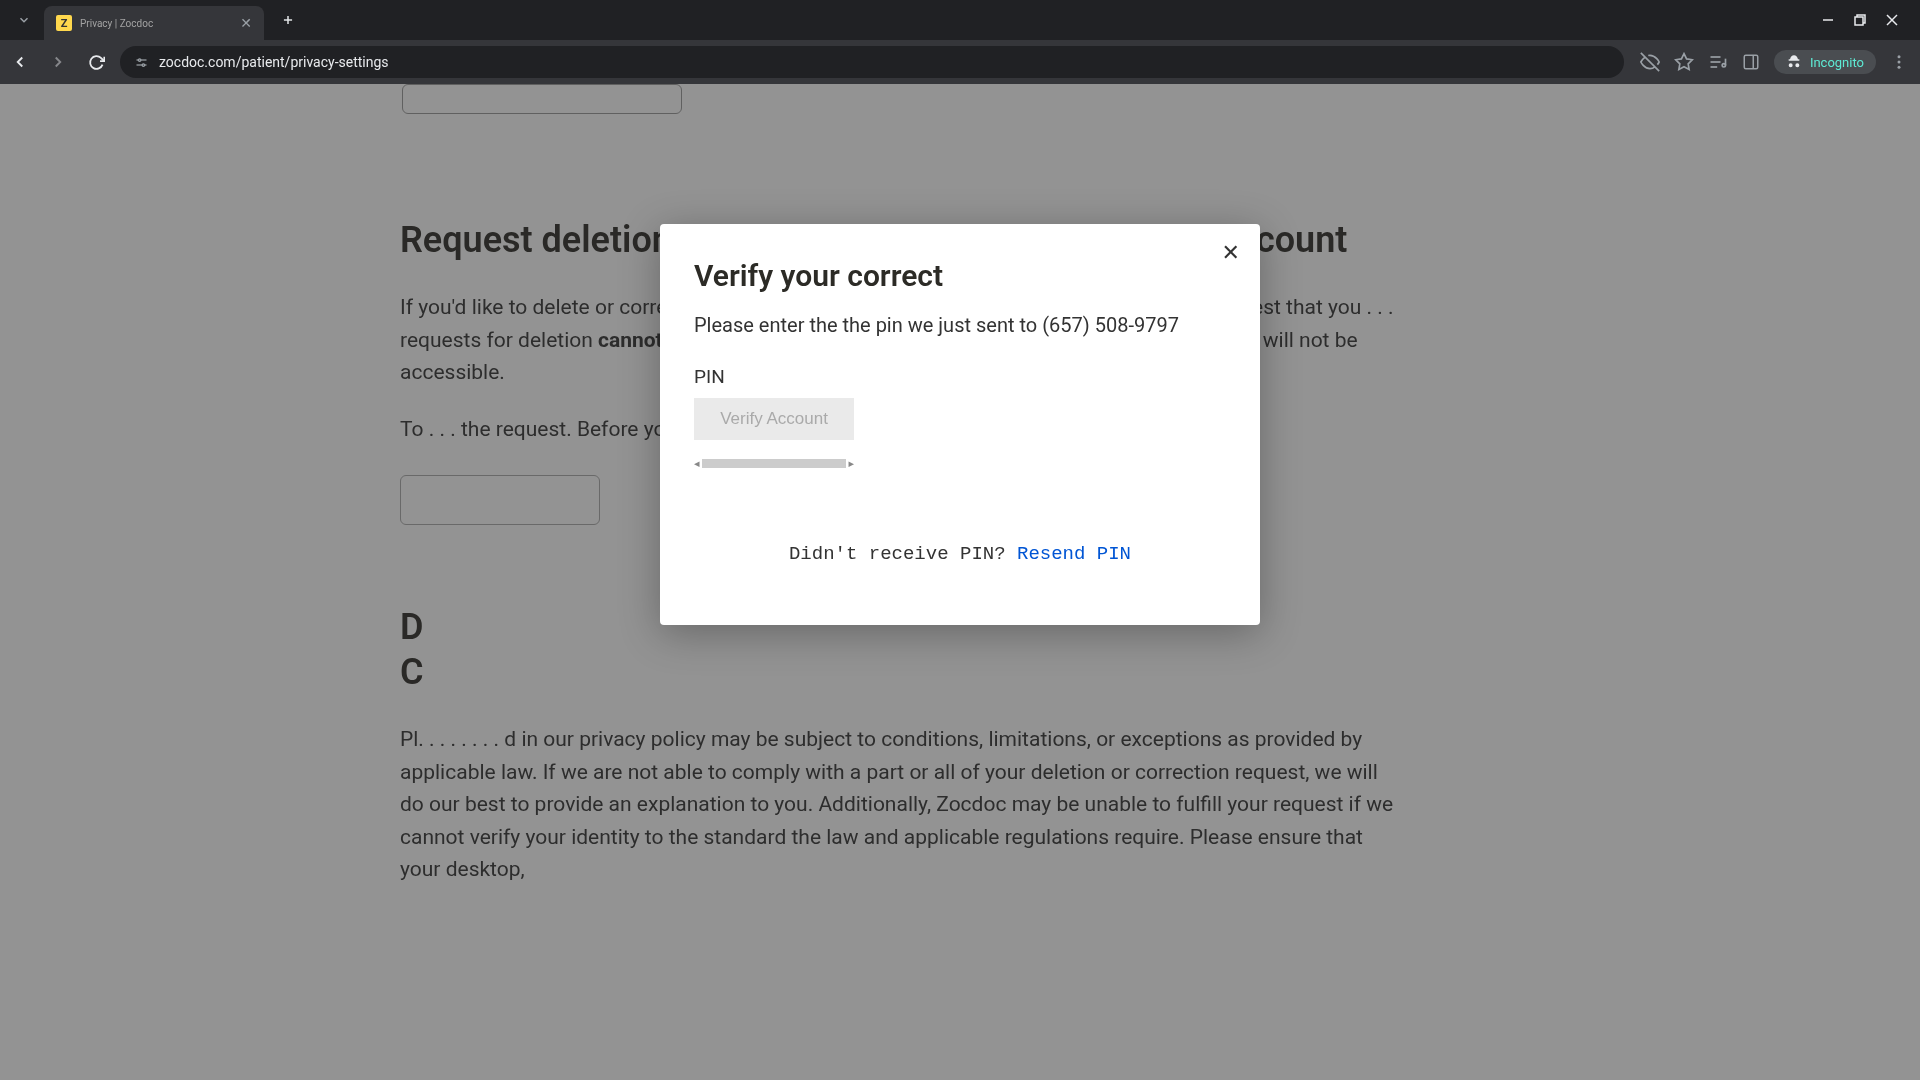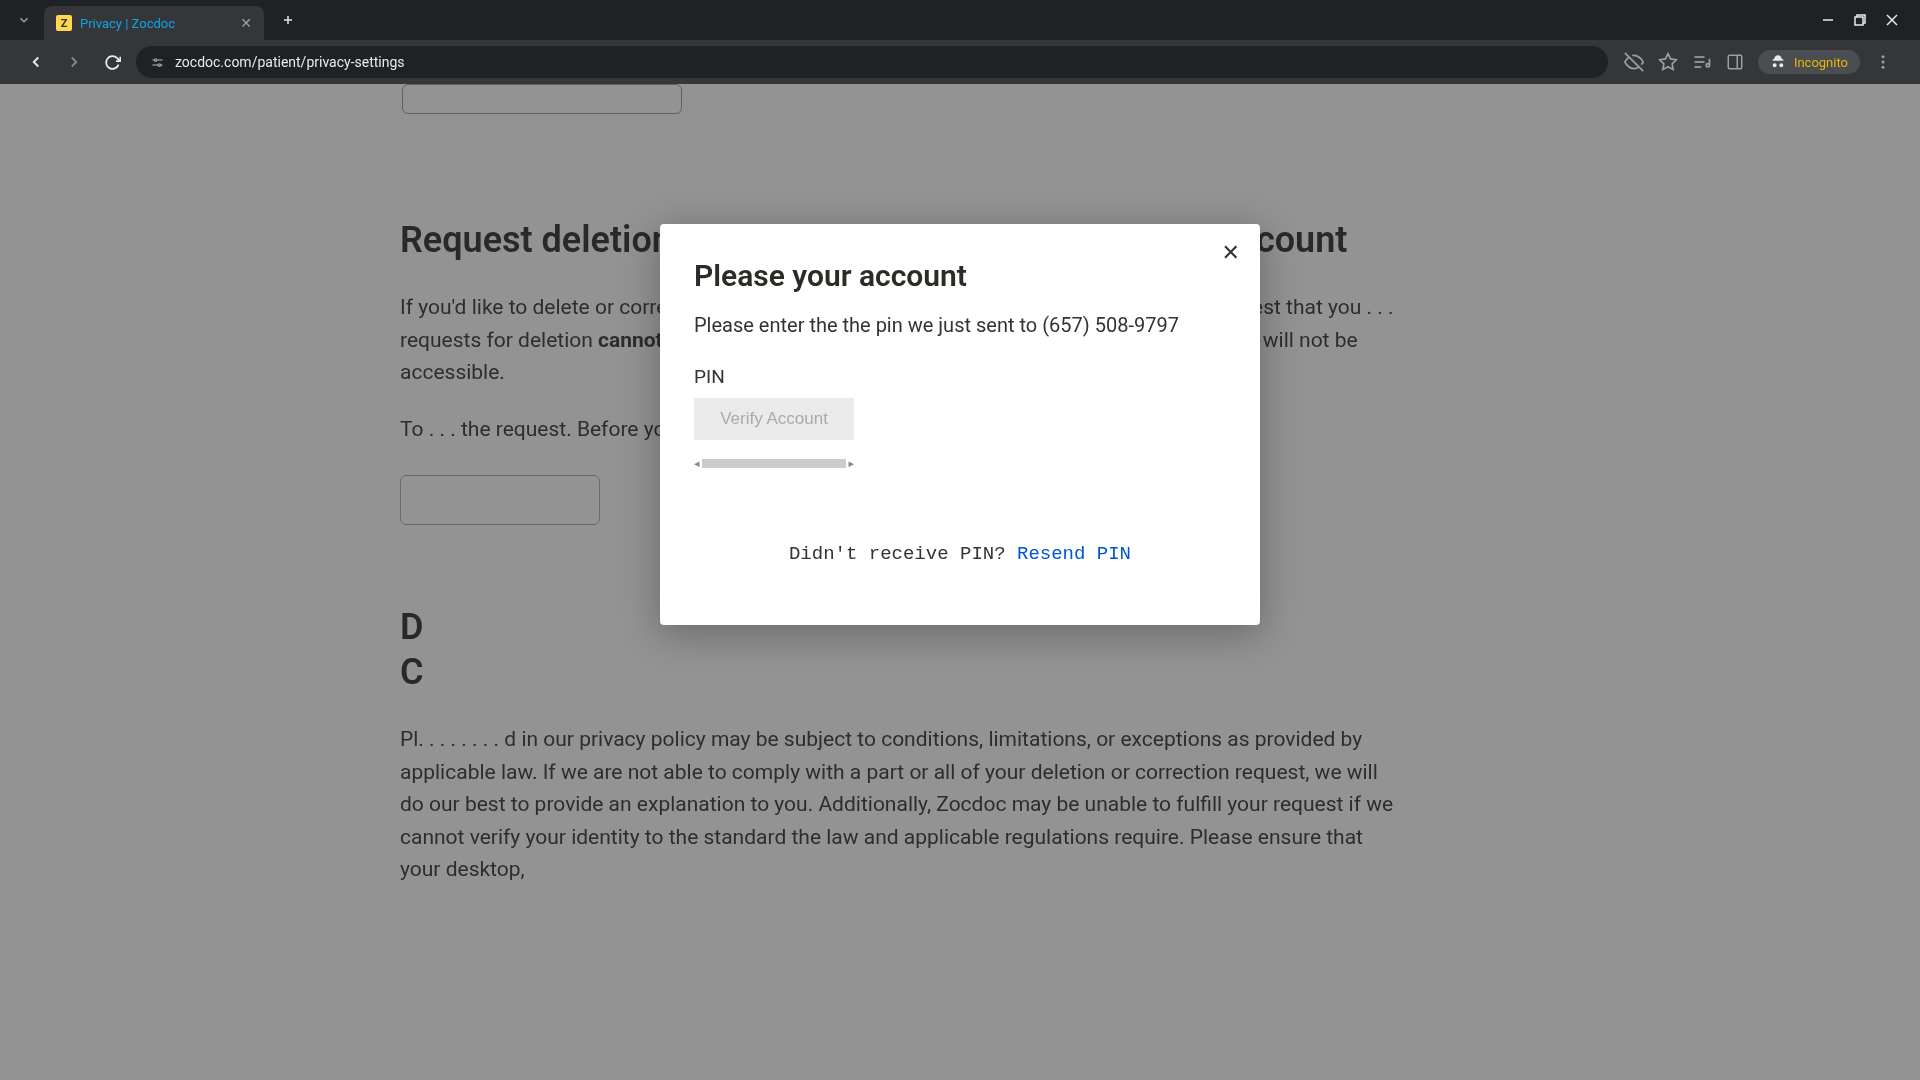--- a/index.html
+++ b/index.html
@@ -4,34 +4,34 @@
 <style>
 * { margin: 0; padding: 0; box-sizing: border-box; }
 body { font-family: -apple-system, BlinkMacSystemFont, "Segoe UI", Roboto, sans-serif; background: #fff; overflow: hidden; }
 
 
 .browser-chrome { background: #202124; color: #e8eaed; }
 .tab-bar { display: flex; align-items: center; height: 40px; padding: 0 8px; gap: 4px; }
 .tab-spacer-left { width: 32px; display:flex; align-items:center; justify-content:center;}
 .tab { display: flex; align-items: center; background: #35363a; border-radius: 8px 8px 0 0; padding: 0 12px; height: 34px; gap: 8px; min-width: 220px; position: relative; top: 3px;}
 .tab .favicon { width: 16px; height: 16px; background: #ffd84d; border-radius: 2px; display:flex; align-items:center; justify-content:center; font-size:11px; font-weight:bold; color:#333;}
-.tab .tab-title { font-size: 13px; color: #0ea5e9; flex:1;}
+.tab .tab-title { font-size: 10px; color: #a3a3a3; flex:1;}
 .tab .tab-close { font-size: 14px; color: #9aa0a6; cursor:pointer;}
 .new-tab { width: 28px; height: 28px; display:flex; align-items:center; justify-content:center; color:#9aa0a6; cursor:pointer; margin-left:6px;}
 .window-controls { margin-left: auto; display:flex; gap: 20px; padding-right: 14px; color:#e8eaed;}
 .window-controls span { cursor:pointer; font-size: 14px;}
 
-.toolbar { display: flex; align-items: center; height: 44px; background: #35363a; padding: 0 22px; gap: 10px; }
+.toolbar { display: flex; align-items: center; height: 44px; background: #35363a; padding: 0 6px; gap: 10px; }
 .nav-btn { width: 28px; height:28px; display:flex; align-items:center; justify-content:center; color:#9aa0a6; cursor:pointer; border-radius:50%;}
 .nav-btn.disabled { opacity: 0.45; }
 .address-bar { flex:1; background: #202124; border-radius: 20px; height: 32px; display:flex; align-items:center; padding: 0 14px; gap:10px; color:#e8eaed; font-size: 14px;}
 .address-bar .site-icon { color:#9aa0a6; font-size: 13px;}
 .toolbar-icons { display:flex; gap: 14px; align-items:center; padding: 0 6px;}
 .toolbar-icons .ico { color:#9aa0a6; cursor:pointer; font-size: 16px;}
-.incognito-badge { display:flex; align-items:center; gap:8px; background:#4a4d51; border-radius: 16px; padding: 4px 12px; font-size: 13px; color:#eab308;}
+.incognito-badge { display:flex; align-items:center; gap:8px; background:#4a4d51; border-radius: 16px; padding: 4px 12px; font-size: 13px; color:#5eead4;}
 .incognito-badge .hat { font-size: 14px;}
 
 
 .page-viewport { position: relative; height: calc(1080px - 84px); overflow:hidden; background:#fff;}
 .page-content { padding: 30px 0; max-width: 1000px; margin: 0 auto; color: #2c2b26; position:relative; left: -60px;}
 .service-btn { border: 1px solid #999; border-radius: 6px; padding: 10px 24px; font-size: 18px; background:#fff; margin-bottom: 70px; display:inline-block; margin-left:2px; color:#888; position:relative; top:-30px; min-width:280px; height:30px; overflow:hidden;}
 
 .section-title { font-size: 36px; font-weight: 600; color: #2c2b26; margin-bottom: 28px; line-height:1.25;}
 .body-text { font-size: 21px; line-height: 1.55; color: #333; margin-bottom: 24px;}
 .body-text strong { font-weight: 700;}
@@ -200,21 +200,21 @@
       <span>D</span><br>
       <span>C</span>
     </h2>
 
     <p class="body-text">Pl. . . . . . . . d in our privacy policy may be subject to conditions, limitations, or exceptions as provided by applicable law. If we are not able to comply with a part or all of your deletion or correction request, we will do our best to provide an explanation to you. Additionally, Zocdoc may be unable to fulfill your request if we cannot verify your identity to the standard the law and applicable regulations require. Please ensure that your desktop,</p>
   </div>
 
   <div class="overlay">
     <div class="modal">
       <button class="modal-close">✕</button>
-      <h3 class="modal-title">Please your account</h3>
+      <h3 class="modal-title">Verify your correct</h3>
       <p class="modal-sub">
         <span>Please enter the the pin we just sent to </span><strong>(657) 508-9797</strong>
       </p>
       <div class="pin-label">PIN</div>
       <div class="pin-row">
         <div class="verify-btn-wrap">
           <button class="verify-btn">Verify Account</button>
           <div class="scroll-hint">
             <span class="arrow">◂</span>
             <div class="bar"></div>

